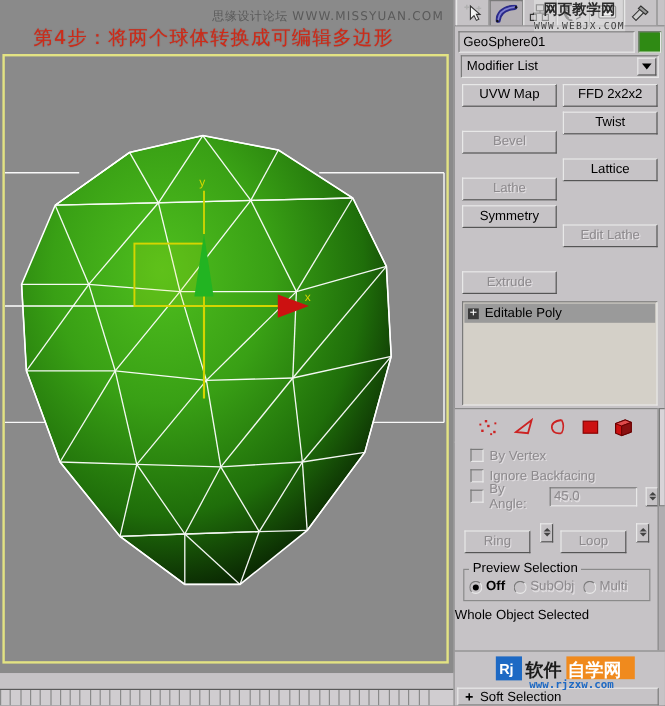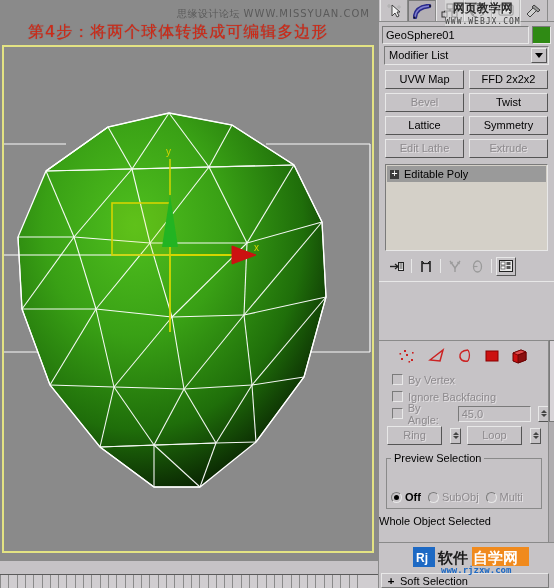--- a/index.html
+++ b/index.html
@@ -120,21 +120,21 @@
     display: grid; grid-template-columns: 1fr 1fr;
     gap: 4px 5px; margin: 0 6px 6px 6px;
   }
   .mbtn {
     height: 19px; line-height: 17px; text-align: center;
     font-size: 11px; color: #000;
     background: #c6c3c6;
     border: 1px solid; border-color: #e8e8e8 #555 #555 #e8e8e8;
     overflow: hidden; white-space: nowrap;
   }
-  .mbtn.dis { color: #8d8a8d; text-shadow: 1px 1px 0 #e3e0e3; }
+  .mbtn.dis { color: #8d8a8d; text-shadow: 1px 1px 0 #e3e0e3; margin-top: 16px; }
 
   .stack {
     margin: 0 6px; height: 87px;
     background: #d4d0c8;
     border: 1px solid; border-color: #7a7a7a #e8e8e8 #e8e8e8 #7a7a7a;
     padding: 1px;
   }
   .stack-item {
     display: flex; align-items: center; gap: 5px;
     height: 16px; background: #9a9a9a; color: #000;
@@ -201,21 +201,21 @@
   .spinner i.dn { border-top: 3px solid #444; }
 
   .pair-row { display: flex; align-items: center; gap: 6px; margin: 4px 8px 0 8px; }
   .pair-row .mbtn { flex: 1; }
 
   fieldset.group {
     margin: 7px 7px 0 7px; padding: 3px 4px 5px 4px;
     border: 1px solid #8a8a8a; border-top-color: #8a8a8a;
   }
   fieldset.group legend { font-size: 11px; color: #000; padding: 0 3px; }
-  .radio-row { display: flex; align-items: center; gap: 7px; font-size: 11px; margin-top: 24px; }
+  .radio-row { display: flex; align-items: center; gap: 7px; font-size: 11px; }
   .radio { display: flex; align-items: center; gap: 3px; color: #8d8a8d; text-shadow: 1px 1px 0 #e3e0e3; }
   .radio.on { color: #000; text-shadow: none; font-weight: bold; }
   .rdot {
     width: 11px; height: 11px; border-radius: 50%;
     background: #c6c3c6;
     border: 1px solid; border-color: #7a7a7a #e8e8e8 #e8e8e8 #7a7a7a;
     display: flex; align-items: center; justify-content: center;
   }
   .rdot.on::after { content: ""; width: 5px; height: 5px; border-radius: 50%; background: #000; }
 
@@ -481,20 +481,21 @@
             <i class="tri-down"></i>
           </span>
       </div>
     </div>
 
     <div class="btn-grid">
       <div class="mbtn">UVW Map</div>
       <div class="mbtn">FFD 2x2x2</div>
       <div class="mbtn dis">Bevel</div>
       <div class="mbtn">Twist</div>
+      <div class="mbtn dis">Lathe</div>
       <div class="mbtn">Lattice</div>
       <div class="mbtn">Symmetry</div>
       <div class="mbtn dis">Edit Lathe</div>
       <div class="mbtn dis">Extrude</div>
     </div>
 
     <div class="stack">
       <div class="stack-item">
         <span class="plusbox"></span>
         <span>Editable Poly</span>

